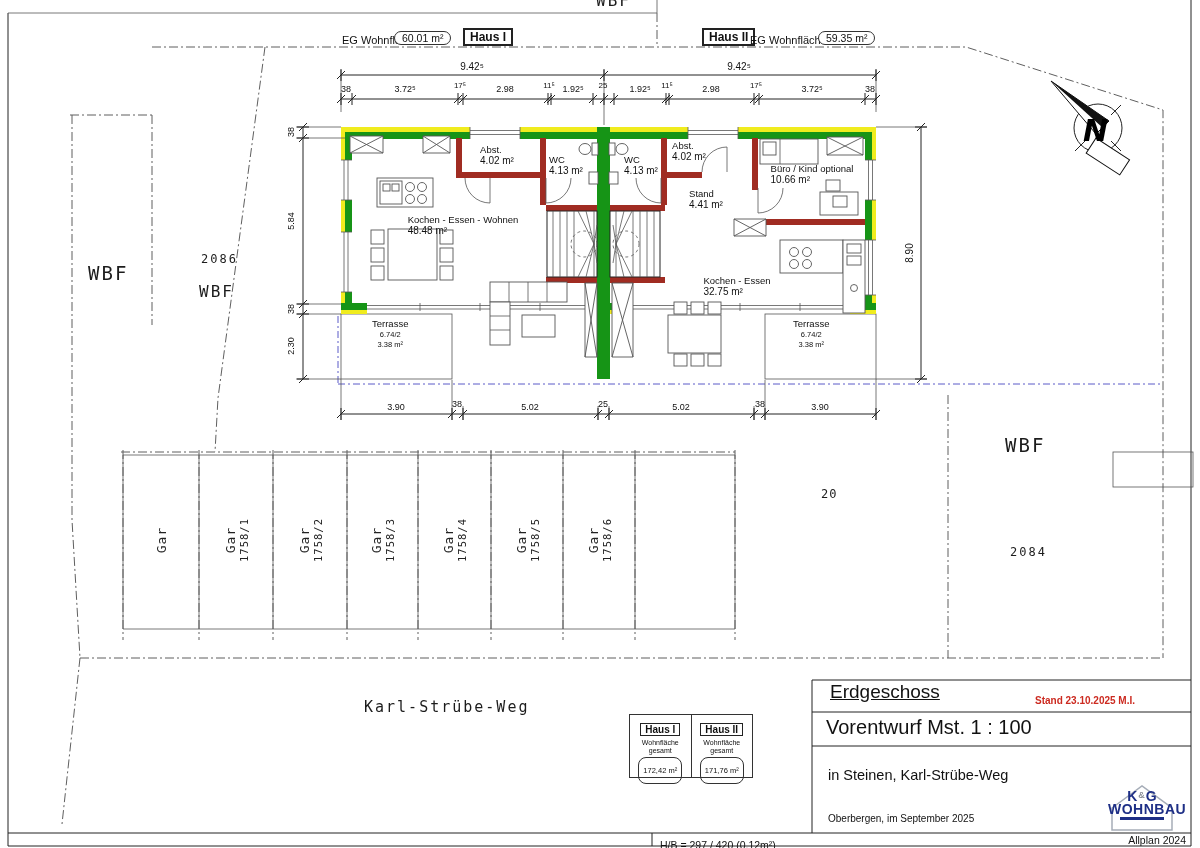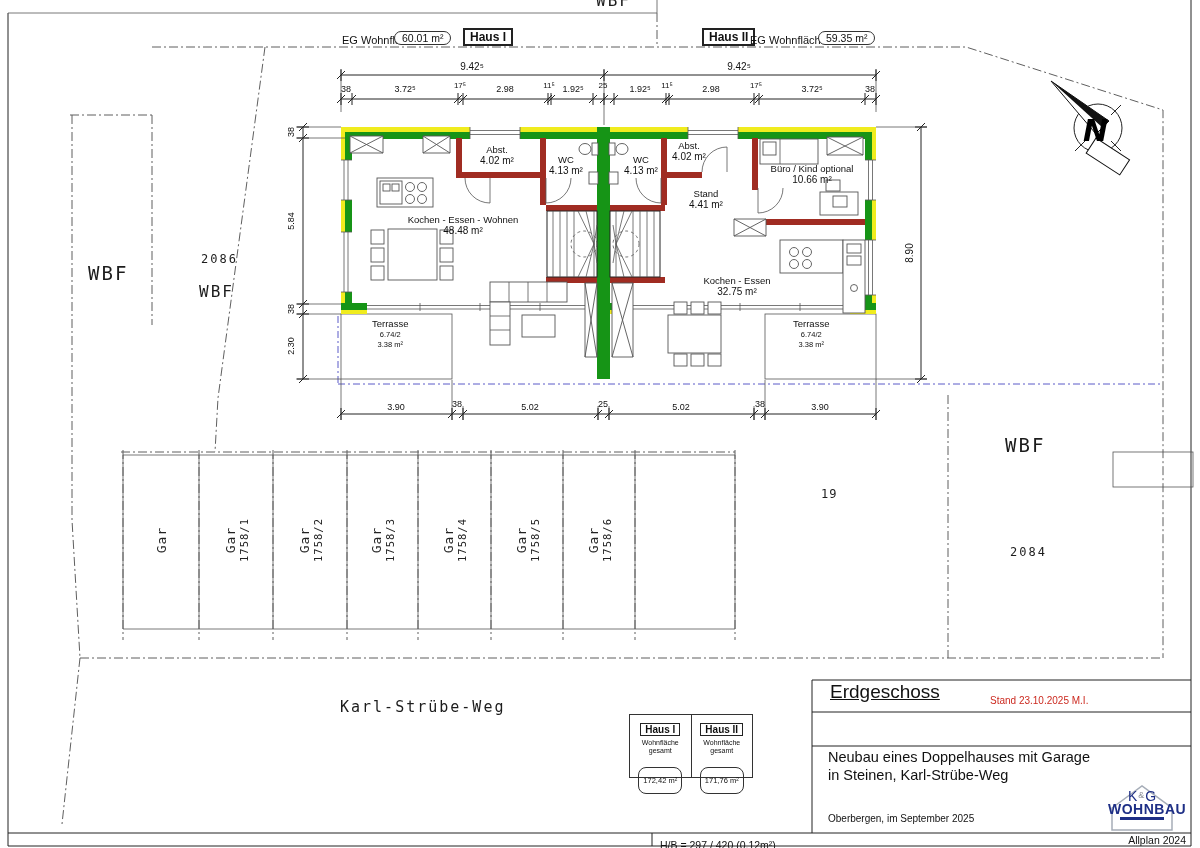--- a/index.html
+++ b/index.html
@@ -8,46 +8,46 @@
   svg{position:absolute;left:0;top:0}
   .t{position:absolute;white-space:nowrap}
   .c{transform:translateX(-50%)}
   .rot{transform:translate(-50%,-50%) rotate(-90deg)}
   .mono{font-family:"DejaVu Sans Mono",monospace;color:#1c1c1c}
   .dim{font-size:9px}
   .dimS{font-size:8px}
   .hdr{font-size:11px}
   .oval{border:1px solid #333;border-radius:9px;padding:0 7px;font-size:10.5px;background:#fff}
   .hausbox{border:2px solid #222;padding:0 5px;font-size:12px;font-weight:600;background:#fff}
-  .room{position:absolute;text-align:center;transform:translateX(-50%)}
+  .room{position:absolute;text-align:left;transform:translateX(-50%)}
   .room-name{font-size:9.5px}
   .room-area{font-size:10px}
   .terr{position:absolute;text-align:center}
   .terr .l1{font-size:9.5px}
   .terr .l2,.terr .l3{font-size:7.5px;margin-top:1px}
   .gar{position:absolute;transform:translate(-50%,-50%) rotate(-90deg);text-align:center;
        font-family:"DejaVu Sans Mono",monospace;color:#222}
   .gar .l1{font-size:13px;letter-spacing:1px}
   .gar .l2{font-size:10.5px;letter-spacing:1px}
   .summary{position:absolute;left:629px;top:714px;width:122px;height:62px;border:1px solid #333;
            background:#fff;display:flex}
   .summary .cell{flex:1;text-align:center;padding-top:4px}
   .summary .cell:first-child{border-right:1px solid #333}
   .summary .hb{display:inline-block;border:1px solid #222;padding:0 4px;font-size:10px;font-weight:700}
   .summary .cap{font-size:7px;line-height:8px;margin-top:2px}
   .summary .pill{display:inline-block;border:1px solid #333;border-radius:8px;padding:8px 4px;
-                 font-size:7.5px;margin-top:12px}
+                 font-size:7.5px;margin-top:2px}
   .tb-floor{font-size:19px;text-decoration:underline}
-  .tb-stand{font-size:10px;font-weight:400;color:var(--stand_red);text-align:left;width:190px}
+  .tb-stand{font-size:10px;font-weight:700;color:var(--stand_red);text-align:center;width:190px}
   .tb-design{font-size:20px}
   .tb-proj{font-size:14.5px}
   .tb-date{font-size:10px}
   .tb-foot{font-size:10.5px}
   .logo{position:absolute;left:1108px;top:789px;width:68px;text-align:center;line-height:13px}
-  .logo .l1{font-size:14px;font-weight:400;color:var(--logo_blue)}
+  .logo .l1{font-size:14px;font-weight:700;color:var(--logo_blue)}
   .logo .amp{font-size:9px;color:#8a8f98;vertical-align:3px;padding:0 1px}
   .logo .l2{font-size:14px;font-weight:700;color:var(--logo_blue);letter-spacing:.5px}
   .logo .bar{width:44px;height:3px;background:var(--logo_blue);margin:1px auto 0}
   .fill-green{fill:var(--wall_green)}
   .fill-yellow{fill:var(--wall_yellow)}
   .fill-red{fill:var(--wall_red)}
   .ln{stroke:#222;stroke-width:1;fill:none}
   .thin{stroke:#555;stroke-width:.8;fill:none}
   .furn{stroke:#555;stroke-width:.9;fill:#fff}
   .bound{stroke:#5f5f5f;stroke-width:1;fill:none;stroke-dasharray:9 3 2 3}
@@ -326,23 +326,23 @@
   <div class="l1">Terrasse</div>
   <div class="l2">6.74/2</div>
   <div class="l3">3.38 m²</div>
 </div>
 
 <span class="t mono" style="left:88px;top:262px;font-size:19px;letter-spacing:2px">WBF</span>
 <span class="t mono" style="left:201px;top:252px;font-size:12px;letter-spacing:2px">2086</span>
 <span class="t mono" style="left:199px;top:282px;font-size:16px;letter-spacing:2px">WBF</span>
 <span class="t mono" style="left:596px;top:-9px;font-size:16px;letter-spacing:2px">WBF</span>
 <span class="t mono" style="left:1005px;top:434px;font-size:19px;letter-spacing:2px">WBF</span>
-<span class="t mono" style="left:821px;top:487px;font-size:12px;letter-spacing:1px">19</span>
+<span class="t mono" style="left:821px;top:487px;font-size:12px;letter-spacing:1px">20</span>
 <span class="t mono" style="left:1010px;top:545px;font-size:12px;letter-spacing:2px">2084</span>
-<span class="t mono" style="left:340px;top:698px;font-size:15px;letter-spacing:2px">Karl-Strübe-Weg</span>
+<span class="t mono" style="left:364px;top:698px;font-size:15px;letter-spacing:2px">Karl-Strübe-Weg</span>
 
 <div class="gar" style="left:161px;top:540px">
   <div class="l1">Gar</div>
   <div class="l2"></div>
 </div>
 <div class="gar" style="left:236px;top:540px">
   <div class="l1">Gar</div>
   <div class="l2">1758/1</div>
 </div>
 <div class="gar" style="left:310px;top:540px">
@@ -380,21 +380,21 @@
     <div class="cap">
       <div>Wohnfläche</div>
       <div>gesamt</div>
     </div>
     <span class="pill">171,76 m²</span>
   </div>
 </div>
 
 <span class="t tb-floor" style="left:830px;top:681px">Erdgeschoss</span>
 <span class="t tb-stand" style="left:990px;top:695px">Stand 23.10.2025 M.I.</span>
-<span class="t tb-proj" style="left:828px;top:749px">Neubau eines Doppelhauses mit Garage</span>
+<span class="t tb-design" style="left:826px;top:716px">Vorentwurf Mst. 1 : 100</span>
 <span class="t tb-proj" style="left:828px;top:767px">in Steinen, Karl-Strübe-Weg</span>
 <span class="t tb-date" style="left:828px;top:813px">Oberbergen, im September 2025</span>
 
 <div class="logo">
   <div class="l1"><span>K</span><span class="amp">&amp;</span><span>G</span></div>
   <div class="l2">WOHNBAU</div>
   <div class="bar"></div>
 </div>
 
 <span class="t tb-foot" style="left:660px;top:839px">H/B = 297 / 420 (0.12m²)</span>

